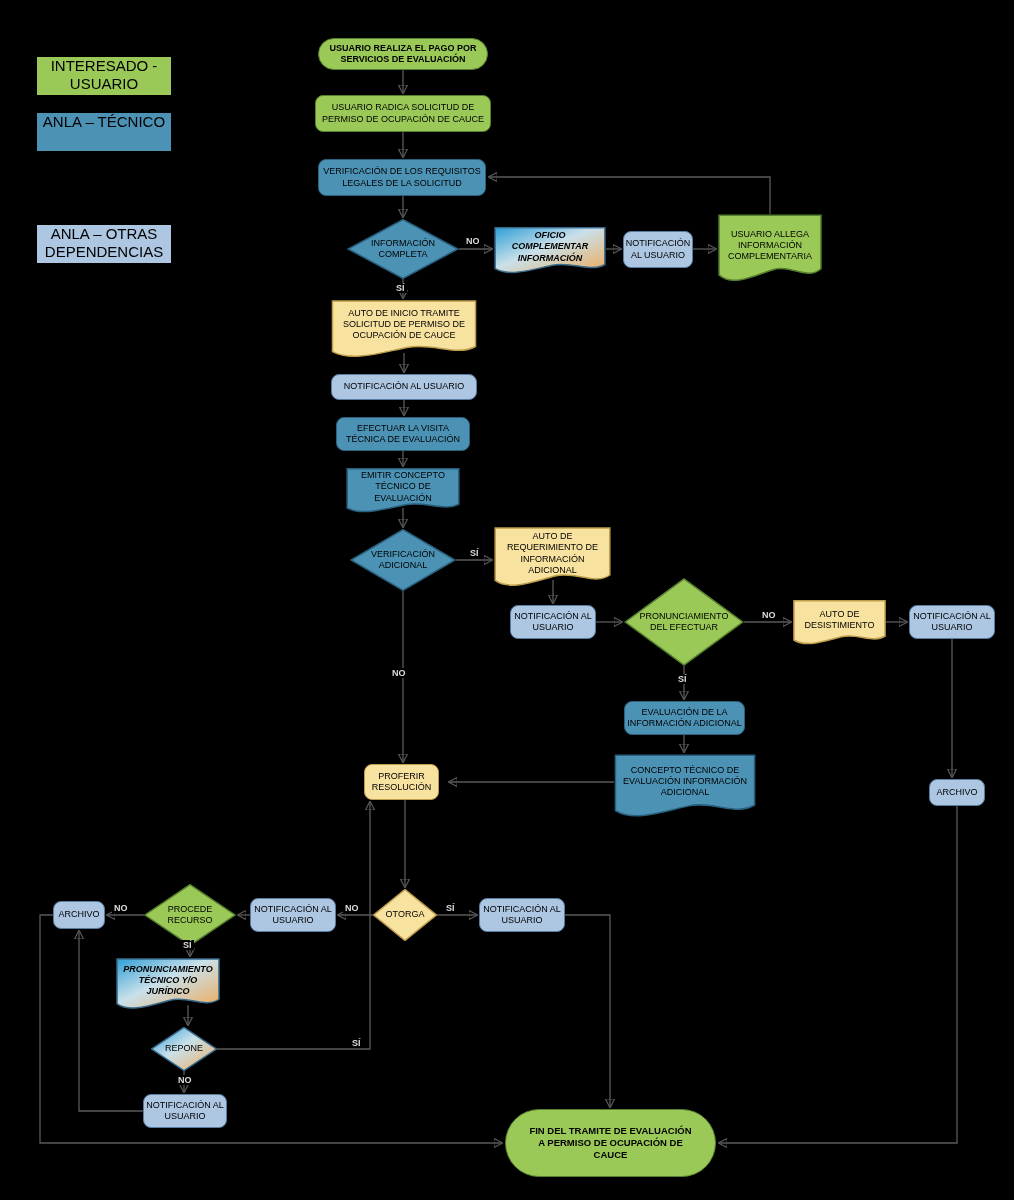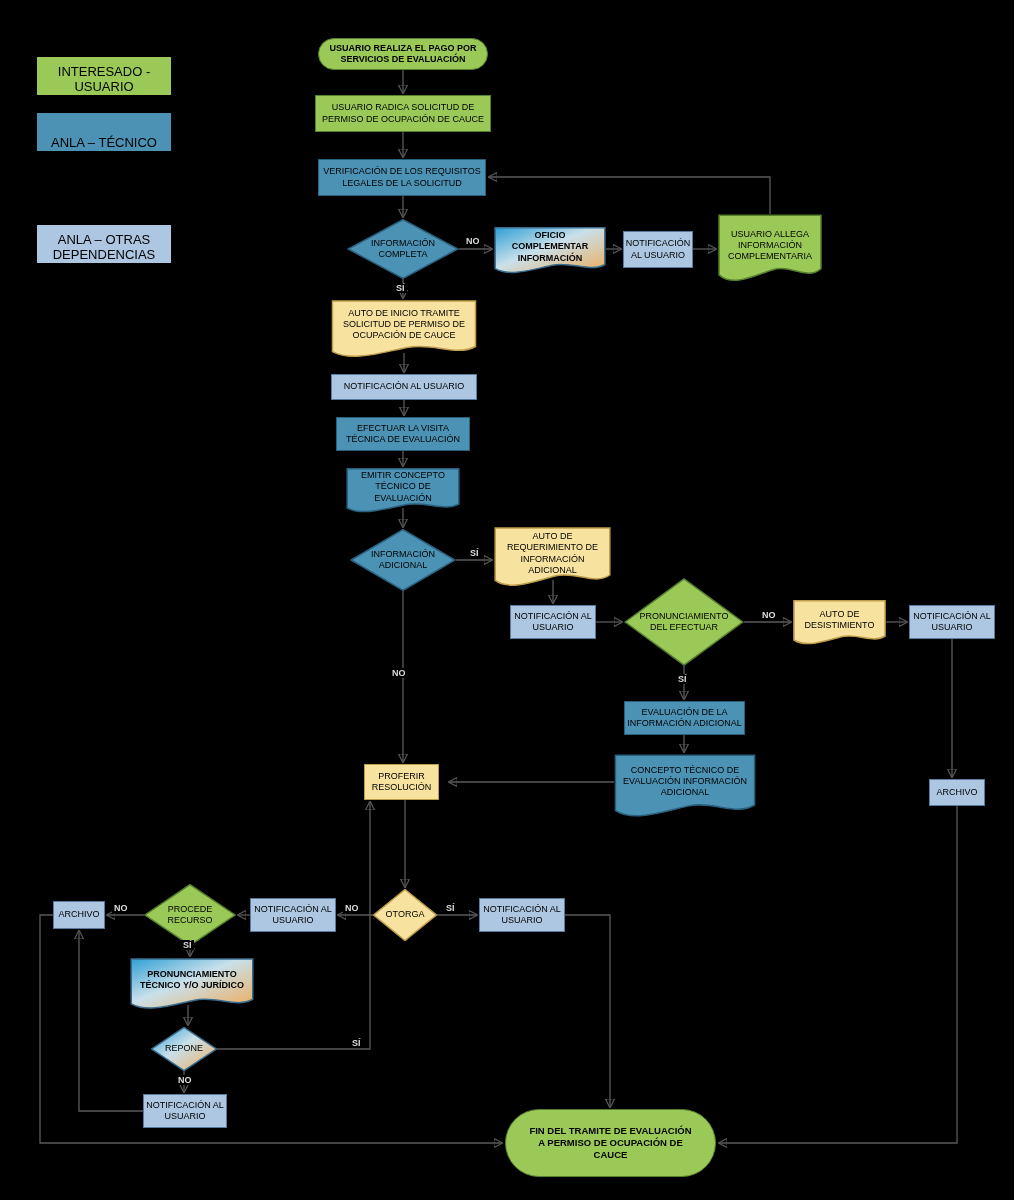--- a/index.html
+++ b/index.html
@@ -1,45 +1,45 @@
 <!DOCTYPE html>
 <html><head>
 <meta charset="utf-8">
 <style>
   html,body{margin:0;padding:0;background:#000;}
   .canvas{position:relative;width:1014px;height:1200px;background:#000;
           font-family:"Liberation Sans",sans-serif;overflow:hidden;}
   .wires{position:absolute;left:0;top:0;width:1014px;height:1200px;}
   .wires path{fill:none;stroke:#5a5a5a;stroke-width:1.3;}
   .node{position:absolute;display:flex;align-items:center;justify-content:center;
-        text-align:center;font-size:9px;color:#000;line-height:1.25;box-sizing:border-box;}
+        text-align:center;font-size:9px;color:#000;line-height:1.25;box-sizing:border-box;border-radius:8px;}
   .rect{border:1.5px solid;}
   .green{background:#9bc958;border-color:#567f2f;}
   .teal{background:#4c92b4;border-color:#29607e;}
   .yellow{background:#f8e2a0;border-color:#bd9c4b;}
   .lightblue{background:#adc6e2;border-color:#587ba0;}
   .stadium{border-radius:40px;border:1.5px solid #567f2f;background:#9bc958;font-weight:bold;}
   .diamond,.doc{background:transparent;border:none;}
   .shape-svg{position:absolute;left:0;top:0;width:100%;height:100%;}
   .shape-svg polygon,.shape-svg path{stroke-width:1.5;vector-effect:non-scaling-stroke;}
   .diamond .txt,.doc .txt{position:relative;z-index:1;padding:0 8px;}
   .doc .txt{padding-bottom:9%;}
   .diamond.teal polygon{fill:#4c92b4;stroke:#29607e;}
   .diamond.green polygon{fill:#9bc958;stroke:#567f2f;}
   .diamond.yellow polygon{fill:#f8e2a0;stroke:#bd9c4b;}
   .doc.teal path{fill:#4c92b4;stroke:#29607e;}
   .doc.yellow path{fill:#f8e2a0;stroke:#bd9c4b;}
   .doc.green path{fill:#9bc958;stroke:#567f2f;}
   .doc.grad path,.diamond.grad polygon{stroke:#3a6d8d;}
-  .bold{font-weight:bold;}
+  .bold{font-weight:bold;font-style:italic;}
   .edge-label{position:absolute;color:#dcdcdc;font-size:9px;font-weight:bold;
               background:#000;padding:0 2px;z-index:2;}
   .legend-item{position:absolute;left:36px;width:134px;height:38px;display:flex;
-               align-items:flex-end;justify-content:center;text-align:center;
-               font-size:13px;color:#000;border:1.5px solid;line-height:1.2;}
+               align-items:flex-start;justify-content:center;text-align:center;
+               font-size:15px;color:#000;border:1.5px solid;line-height:1.2;}
 </style>
 </head>
 <body>
 
 <div class="canvas">
 
   <svg class="wires">
     <defs>
       <marker id="arr" viewBox="0 0 10 10" refX="9" refY="5" markerWidth="7" markerHeight="7" orient="auto">
         <path d="M0,0 L10,5 L0,10 z" fill="#5a5a5a" stroke="none"></path>
@@ -155,21 +155,21 @@
     <svg class="shape-svg" viewBox="0 0 100 60" preserveAspectRatio="none">
         <path d="M1 1 H99 V45 C86 55, 70 41, 52 46 C34 51, 14 60, 1 50 Z"></path>
       </svg>
     <span class="txt">EMITIR CONCEPTO TÉCNICO DE EVALUACIÓN</span>
   </div>
 
   <div class="node diamond teal" style="left:350px;top:529px;width:106px;height:62px">
     <svg class="shape-svg" viewBox="0 0 100 100" preserveAspectRatio="none">
         <polygon points="50,1 99,50 50,99 1,50"></polygon>
       </svg>
-    <span class="txt">INFORMACIÓN ADICIONAL</span>
+    <span class="txt">VERIFICACIÓN ADICIONAL</span>
   </div>
 
   <div class="node doc yellow" style="left:494px;top:527px;width:117px;height:64px">
     <svg class="shape-svg" viewBox="0 0 100 60" preserveAspectRatio="none">
         <path d="M1 1 H99 V45 C86 55, 70 41, 52 46 C34 51, 14 60, 1 50 Z"></path>
       </svg>
     <span class="txt">AUTO DE REQUERIMIENTO DE INFORMACIÓN ADICIONAL</span>
   </div>
 
   <div class="node rect lightblue" style="left:510px;top:605px;width:86px;height:34px">
@@ -232,21 +232,21 @@
     <svg class="shape-svg" viewBox="0 0 100 100" preserveAspectRatio="none">
         <polygon points="50,1 99,50 50,99 1,50"></polygon>
       </svg>
     <span class="txt">PROCEDE RECURSO</span>
   </div>
 
   <div class="node rect lightblue" style="left:53px;top:901px;width:52px;height:28px">
     <span class="txt">ARCHIVO</span>
   </div>
 
-  <div class="node doc grad bold" style="left:130px;top:958px;width:124px;height:55px">
+  <div class="node doc grad bold" style="left:116px;top:958px;width:104px;height:55px">
     <svg class="shape-svg" viewBox="0 0 100 60" preserveAspectRatio="none">
       <defs>
           <linearGradient id="grad-b" x1="0" y1="0" x2="1" y2="1">
         <stop offset="0" stop-color="#2f9fd6"></stop>
             <stop offset="0.45" stop-color="#c9e0ea"></stop>
             <stop offset="1" stop-color="#eead5e"></stop>
       </linearGradient>
         </defs>
       <path d="M1 1 H99 V45 C86 55, 70 41, 52 46 C34 51, 14 60, 1 50 Z" fill="url(#grad-b)"></path>
     </svg>

